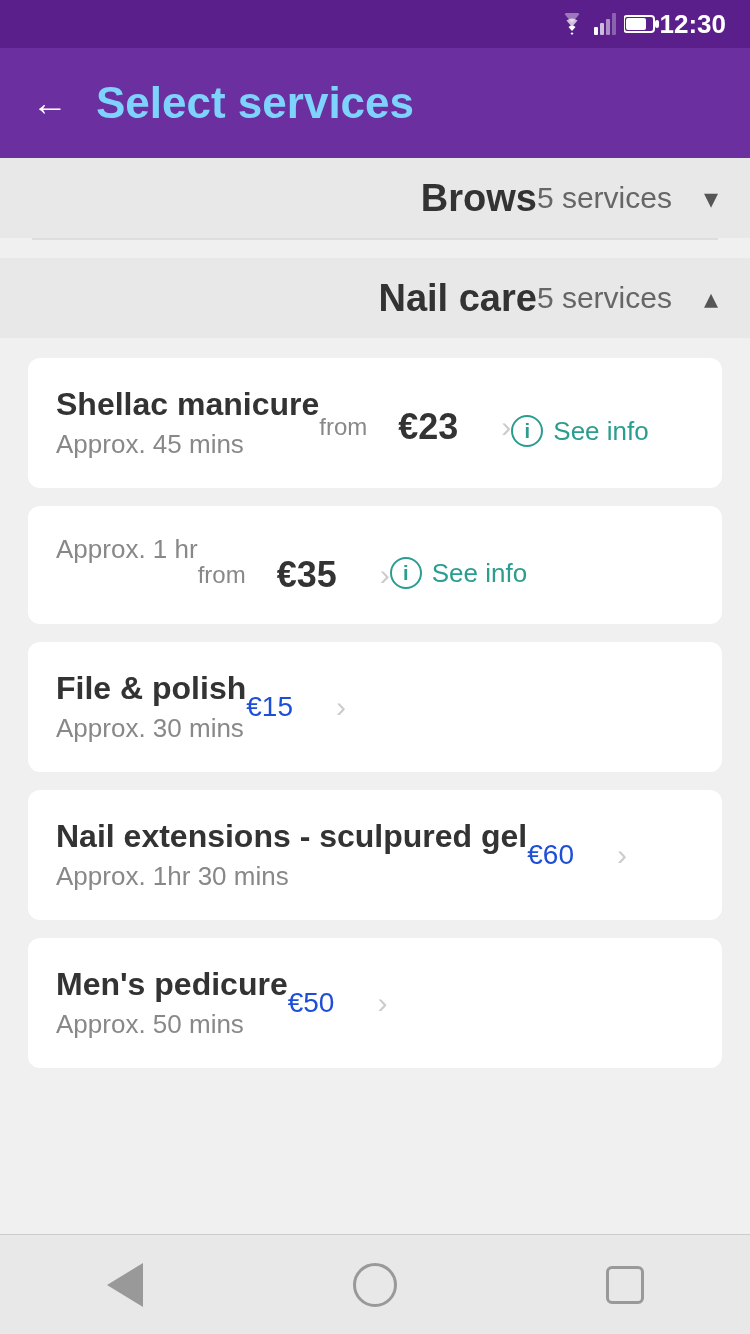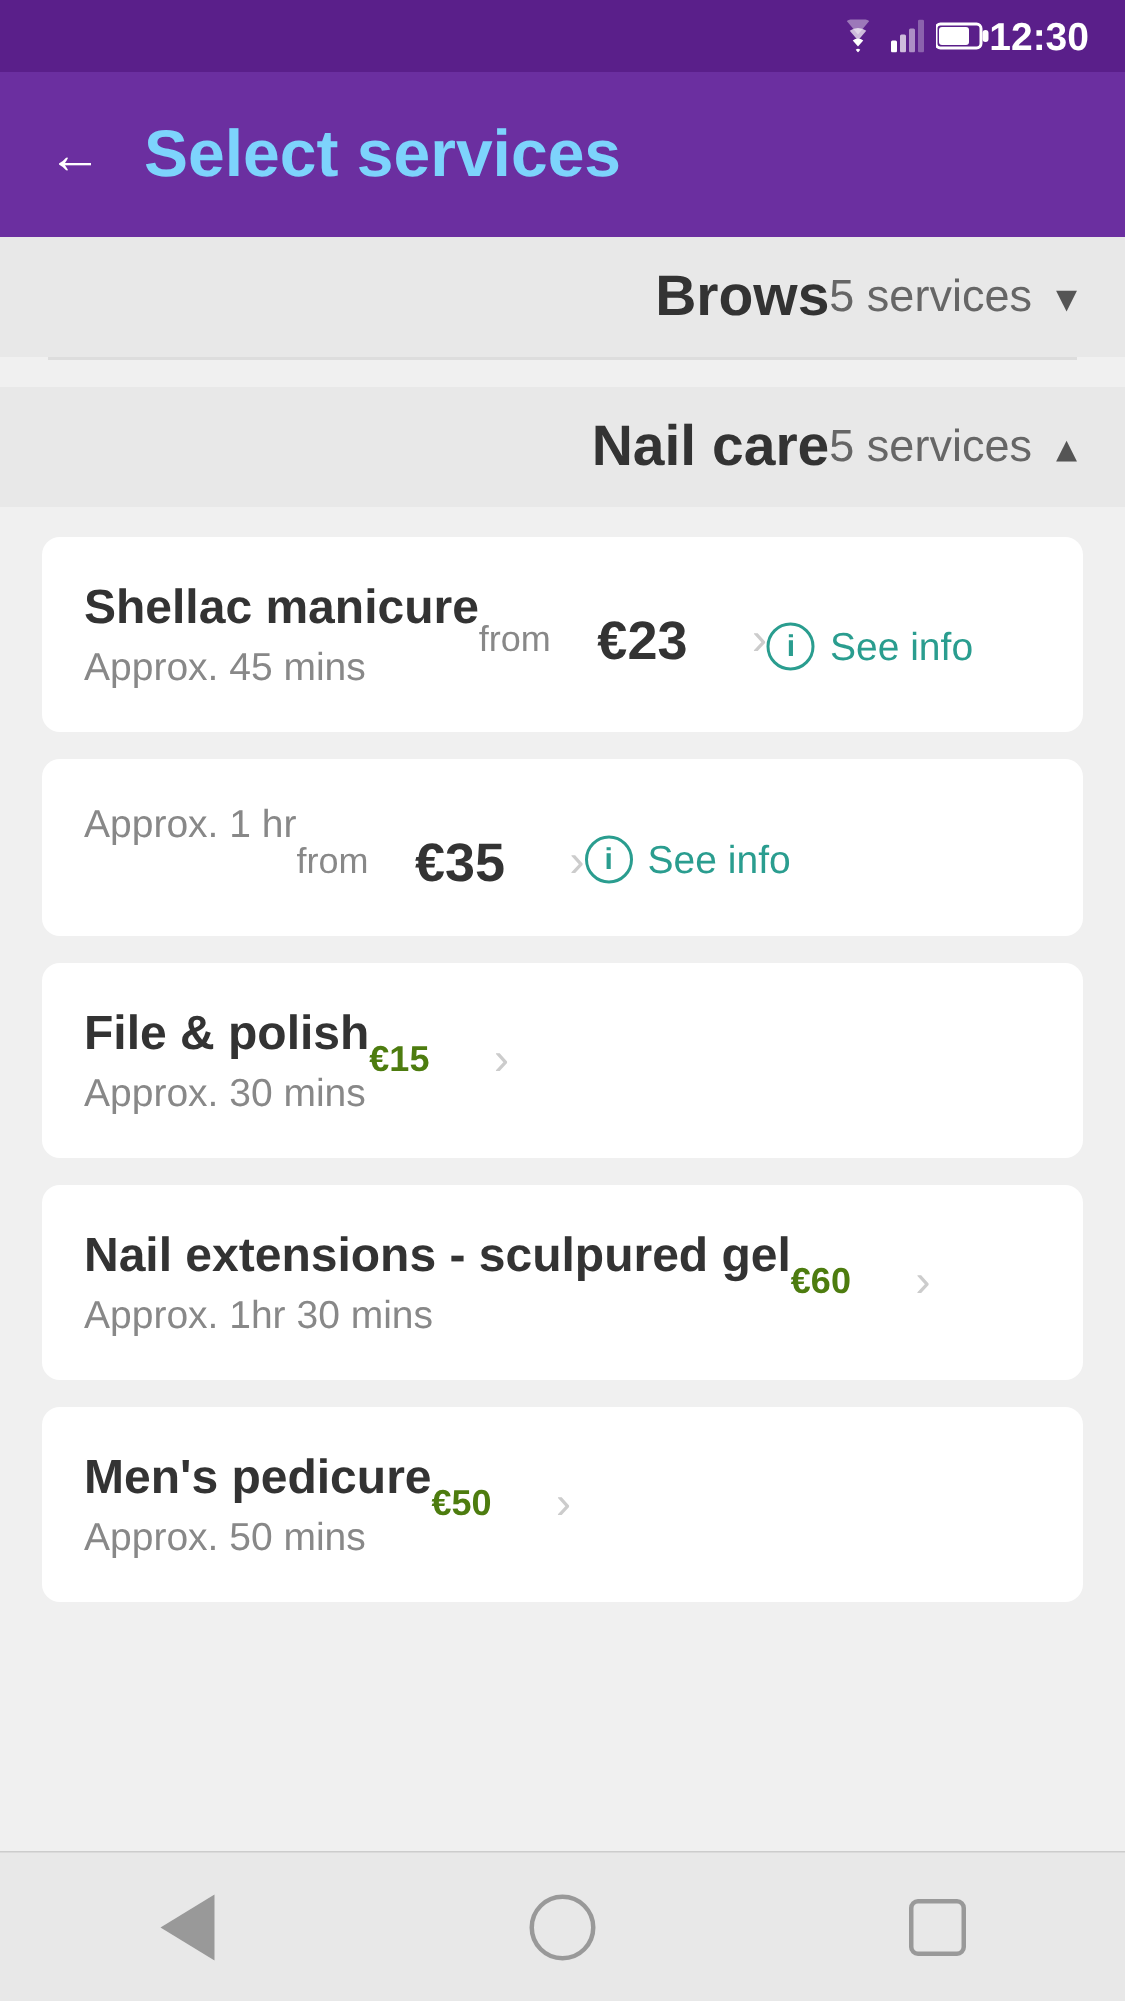--- a/index.html
+++ b/index.html
@@ -67,21 +67,21 @@
       cursor: pointer;
     }
     .section-title {
       font-size: 38px;
       font-weight: 700;
       color: #333;
     }
     .section-right {
       display: flex;
       align-items: center;
-      gap: 16px;
+      gap: 32px;
     }
     .section-count {
       font-size: 30px;
       color: #666;
     }
     .chevron {
       font-size: 28px;
       color: #555;
     }
 
@@ -151,23 +151,23 @@
       color: #888;
     }
 
     .price-value {
       font-size: 36px;
       font-weight: 700;
       color: #333;
     }
 
     .price-only {
-      font-size: 24px;
-      font-weight: 700;
-      color: #4d7c0f;
+      font-size: 28px;
+      font-weight: 400;
+      color: #1d4ed8;
     }
 
     .chevron-right {
       font-size: 30px;
       color: #ccc;
       margin-left: 12px;
       align-self: center;
     }
 
     .see-info {

